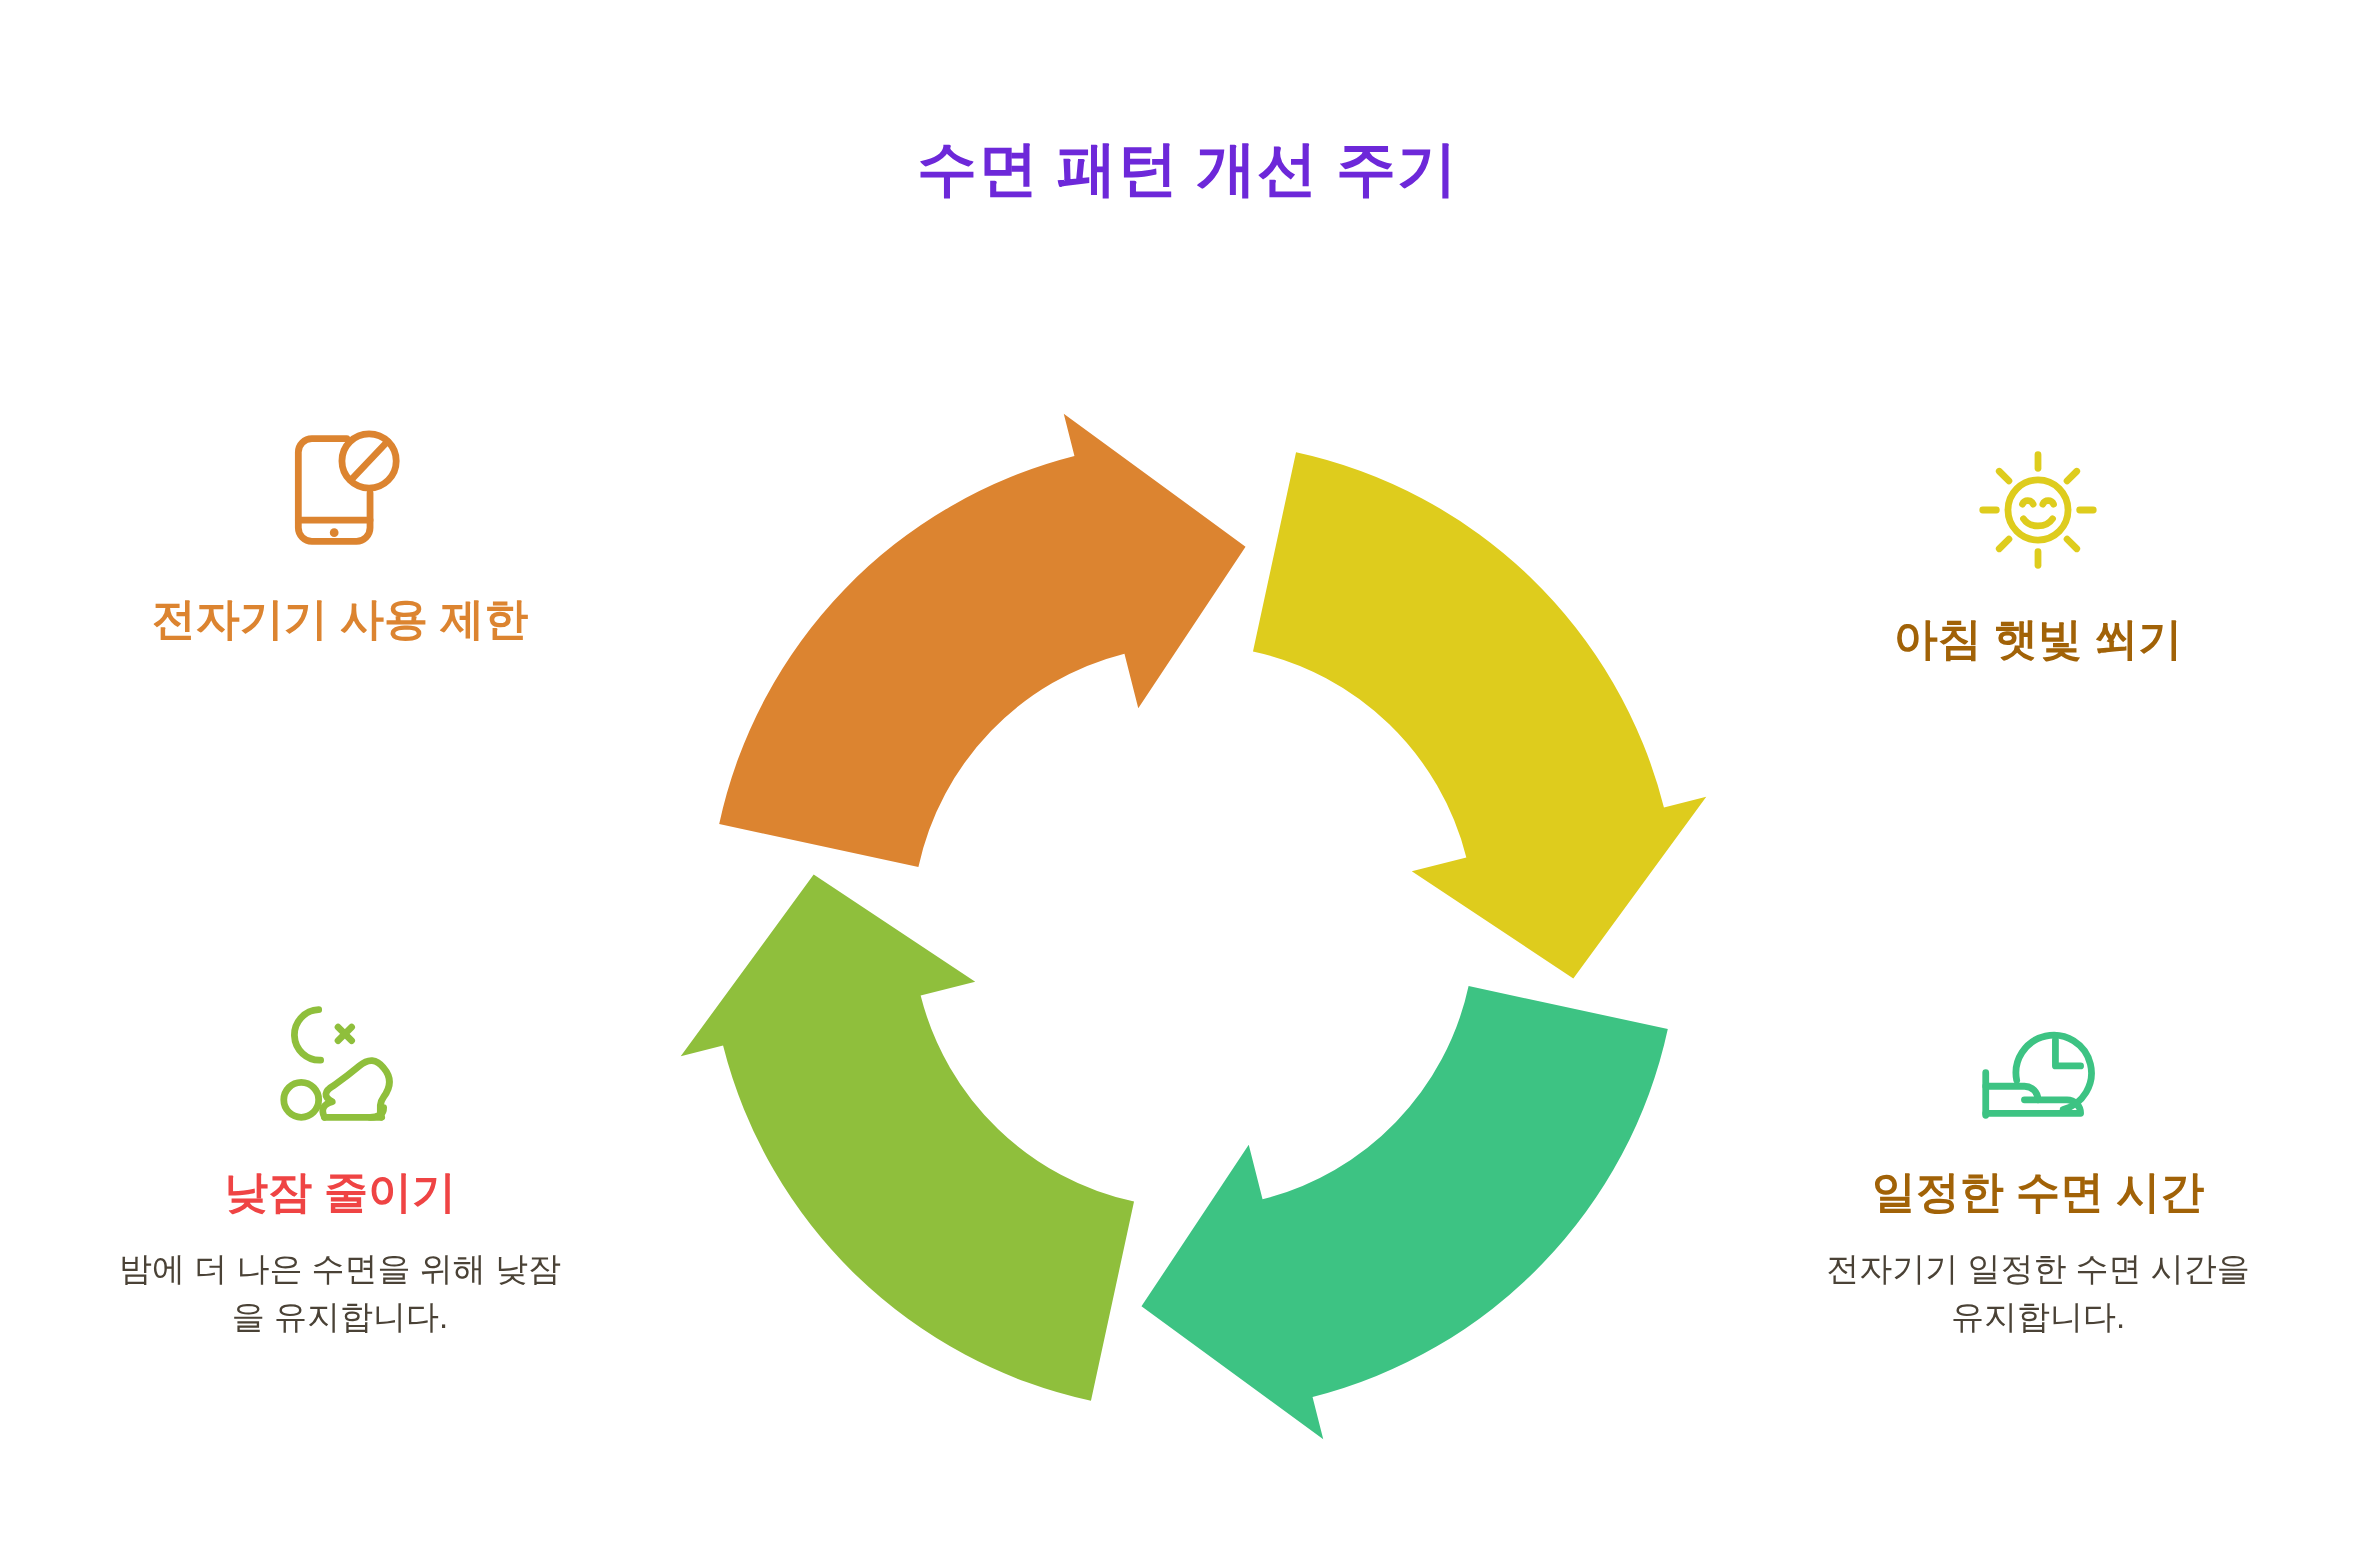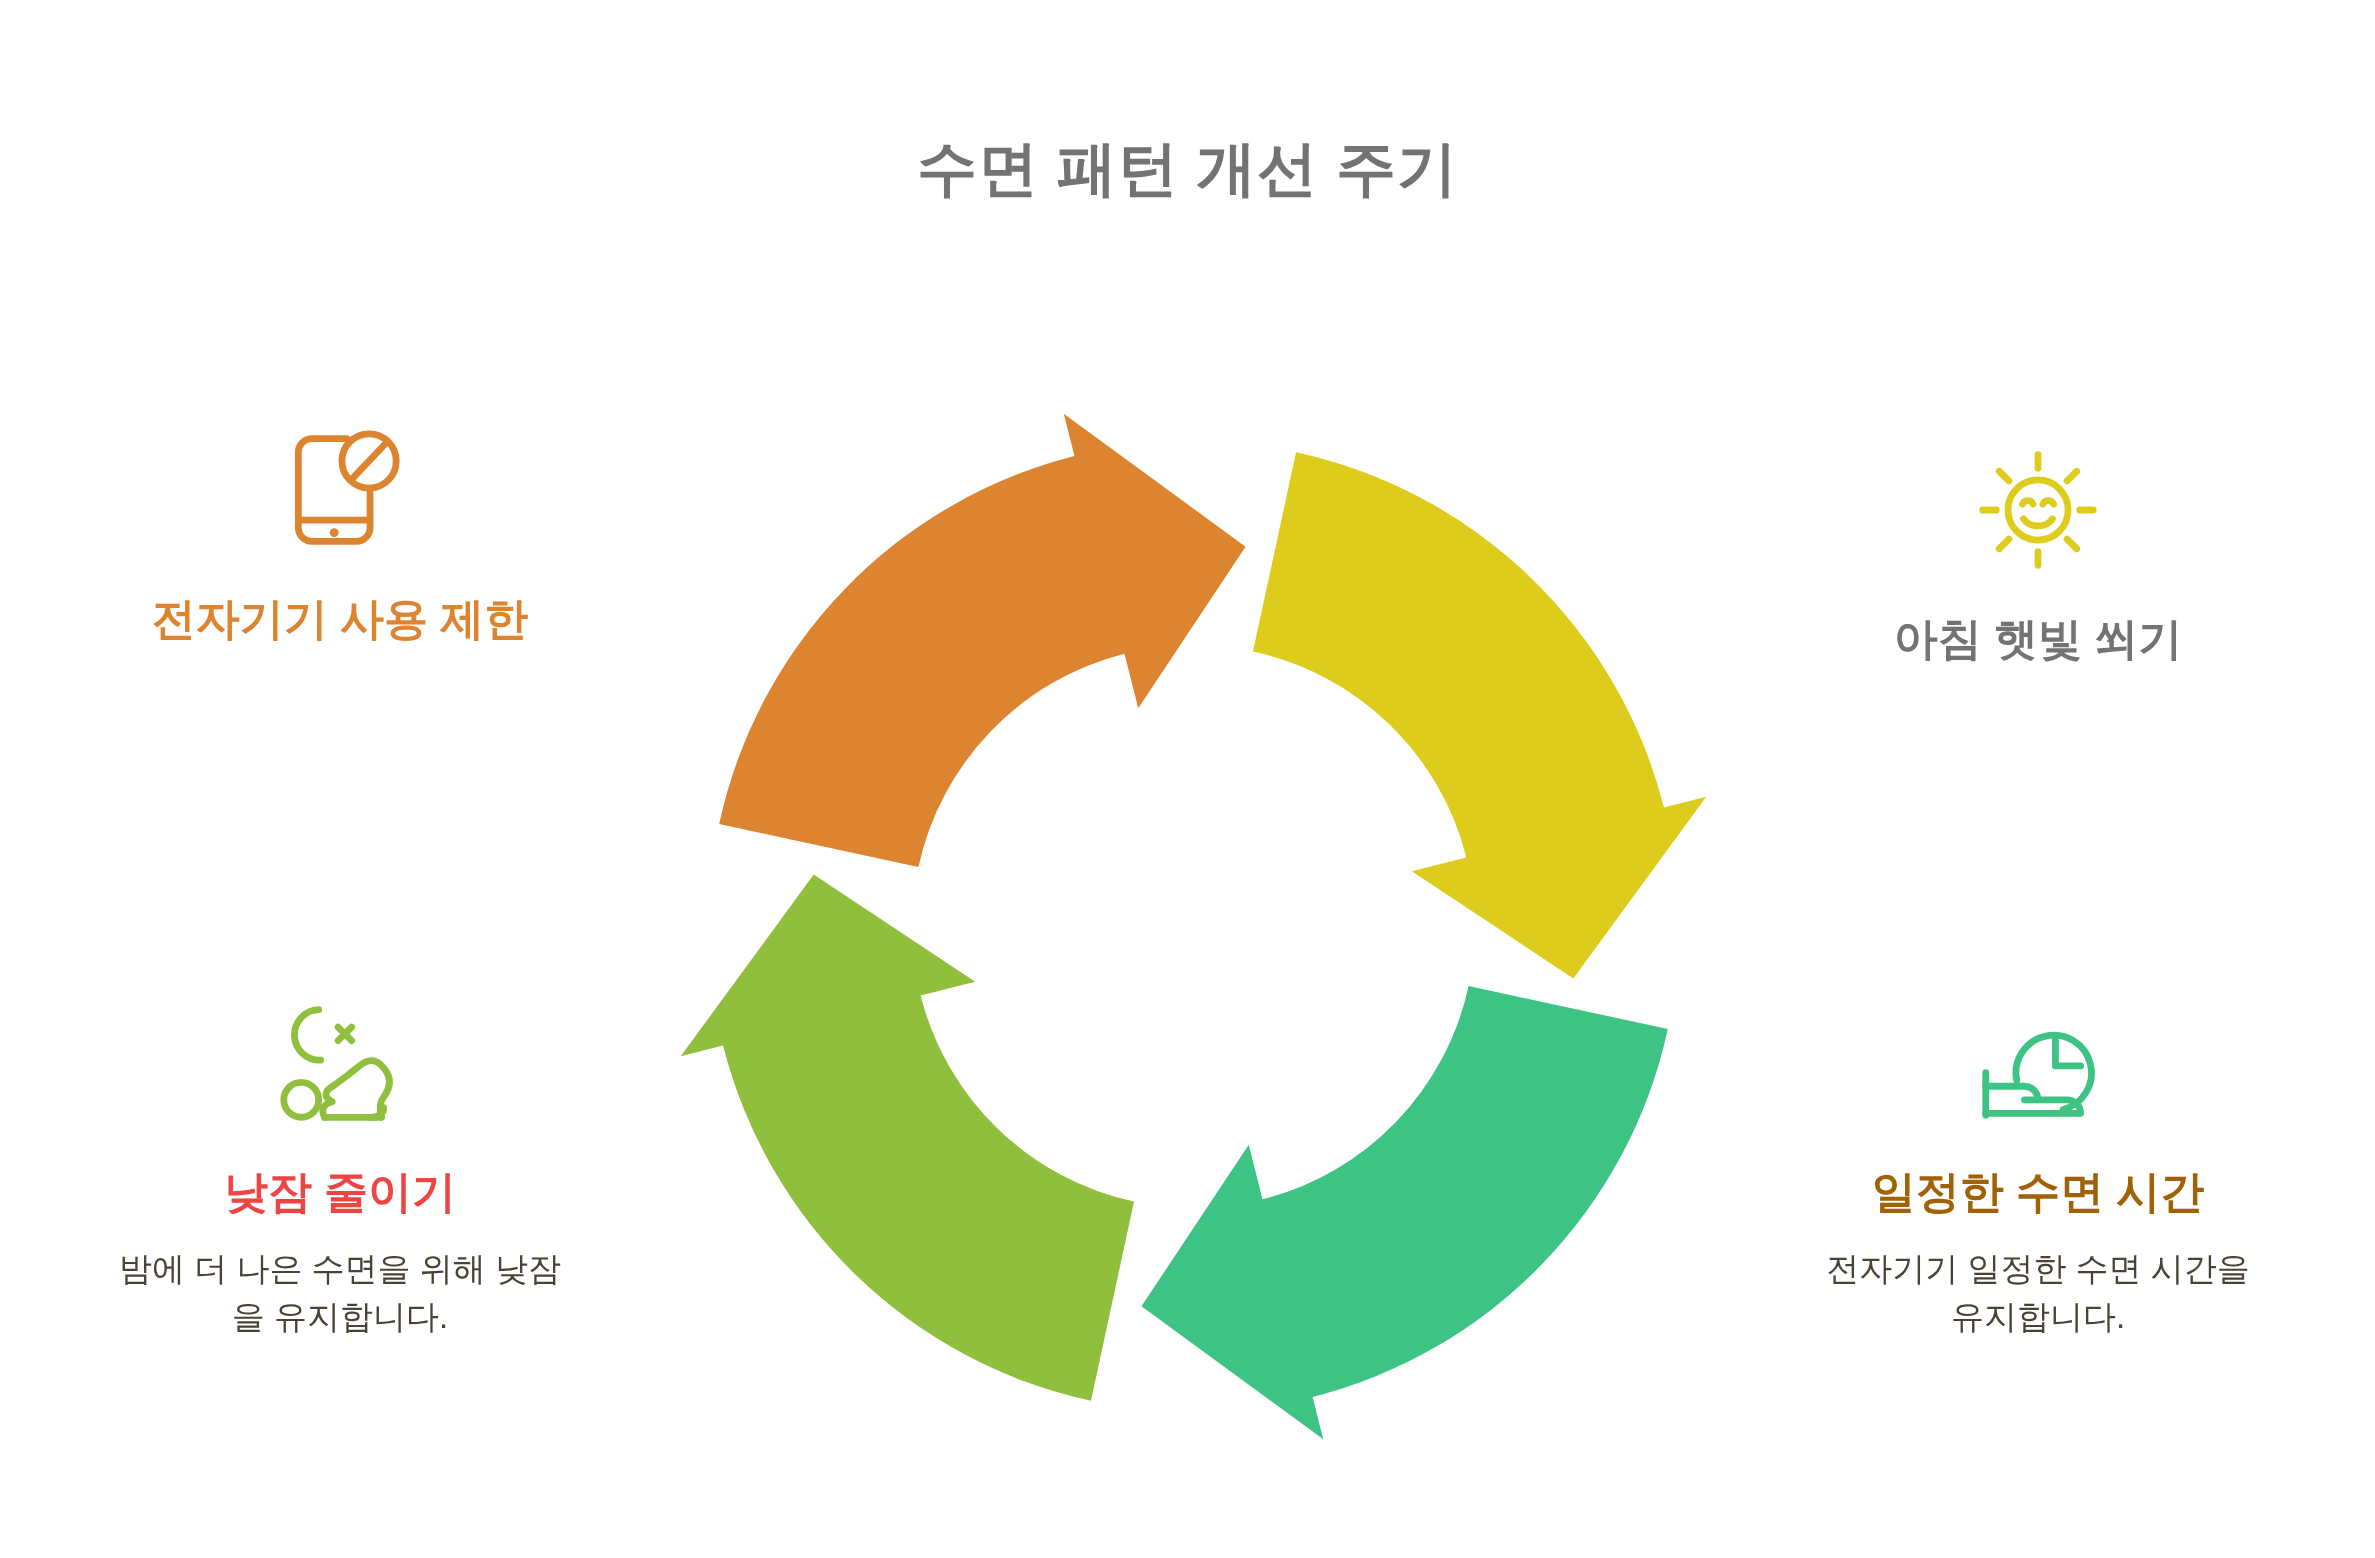--- a/index.html
+++ b/index.html
@@ -21,21 +21,21 @@
 
   
   .page-title {
     position: absolute;
     top: 136px;
     left: 0;
     width: 2375px;
     text-align: center;
     font-size: 60px;
     font-weight: bold;
-    color: #737373;
+    color: #6d28d9;
     letter-spacing: 1px;
     line-height: 1.1;
   }
 
   
   #cycle-wrap {
     position: absolute;
     left: 650px;
     top: 383px;
     width: 1087px;
@@ -145,21 +145,21 @@
         <line x1="108" y1="65" x2="122" y2="65"></line>
         <line x1="25" y1="25" x2="35" y2="35"></line>
         <line x1="95" y1="95" x2="105" y2="105"></line>
         <line x1="105" y1="25" x2="95" y2="35"></line>
         <line x1="35" y1="95" x2="25" y2="105"></line>
         <path d="M49 59 a6 6 0 0 1 11 0"></path>
         <path d="M70 59 a6 6 0 0 1 11 0"></path>
         <path d="M50 74 a17 14 0 0 0 30 0"></path>
       </svg>
     </div>
-    <div class="item-title" style="color:#737373">아침 햇빛 쐬기</div>
+    <div class="item-title" style="color:#a16207">아침 햇빛 쐬기</div>
   </div>
 
   <div class="item item-right" id="item-schedule">
     <div class="item-icon">
       <svg width="136" height="121" viewBox="0 0 140 125" fill="none" stroke="#3DC383" stroke-width="7" stroke-linecap="round" stroke-linejoin="round">
         <path d="M48 80 a39 39 0 1 1 48 30"></path>
         <polyline points="88,38 88,65 114,65"></polyline>
         <line x1="16" y1="72" x2="16" y2="116"></line>
         <path d="M16 86 h40 a14 14 0 0 1 14 14"></path>
         <path d="M56 100 h44 a14 14 0 0 1 14 14 H16"></path>

